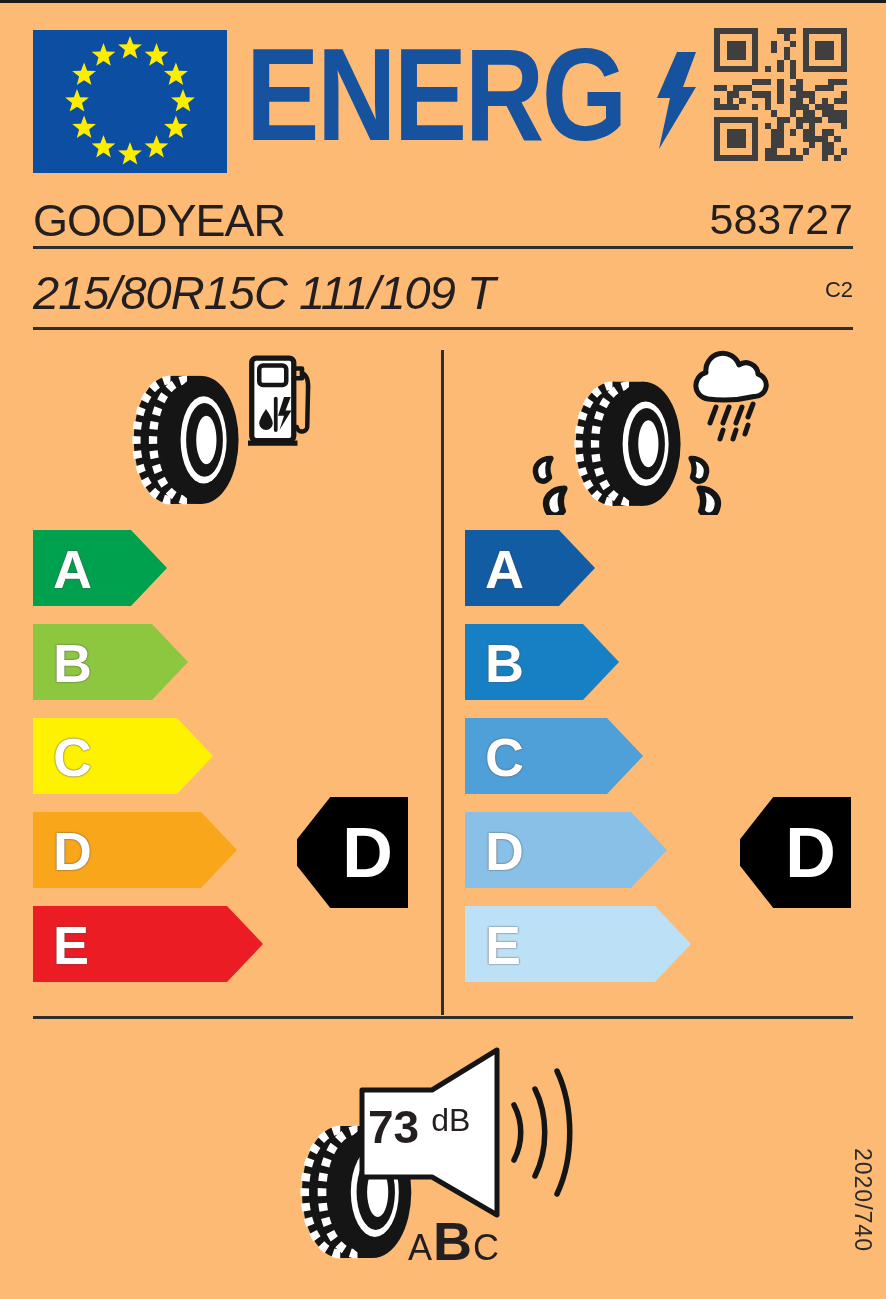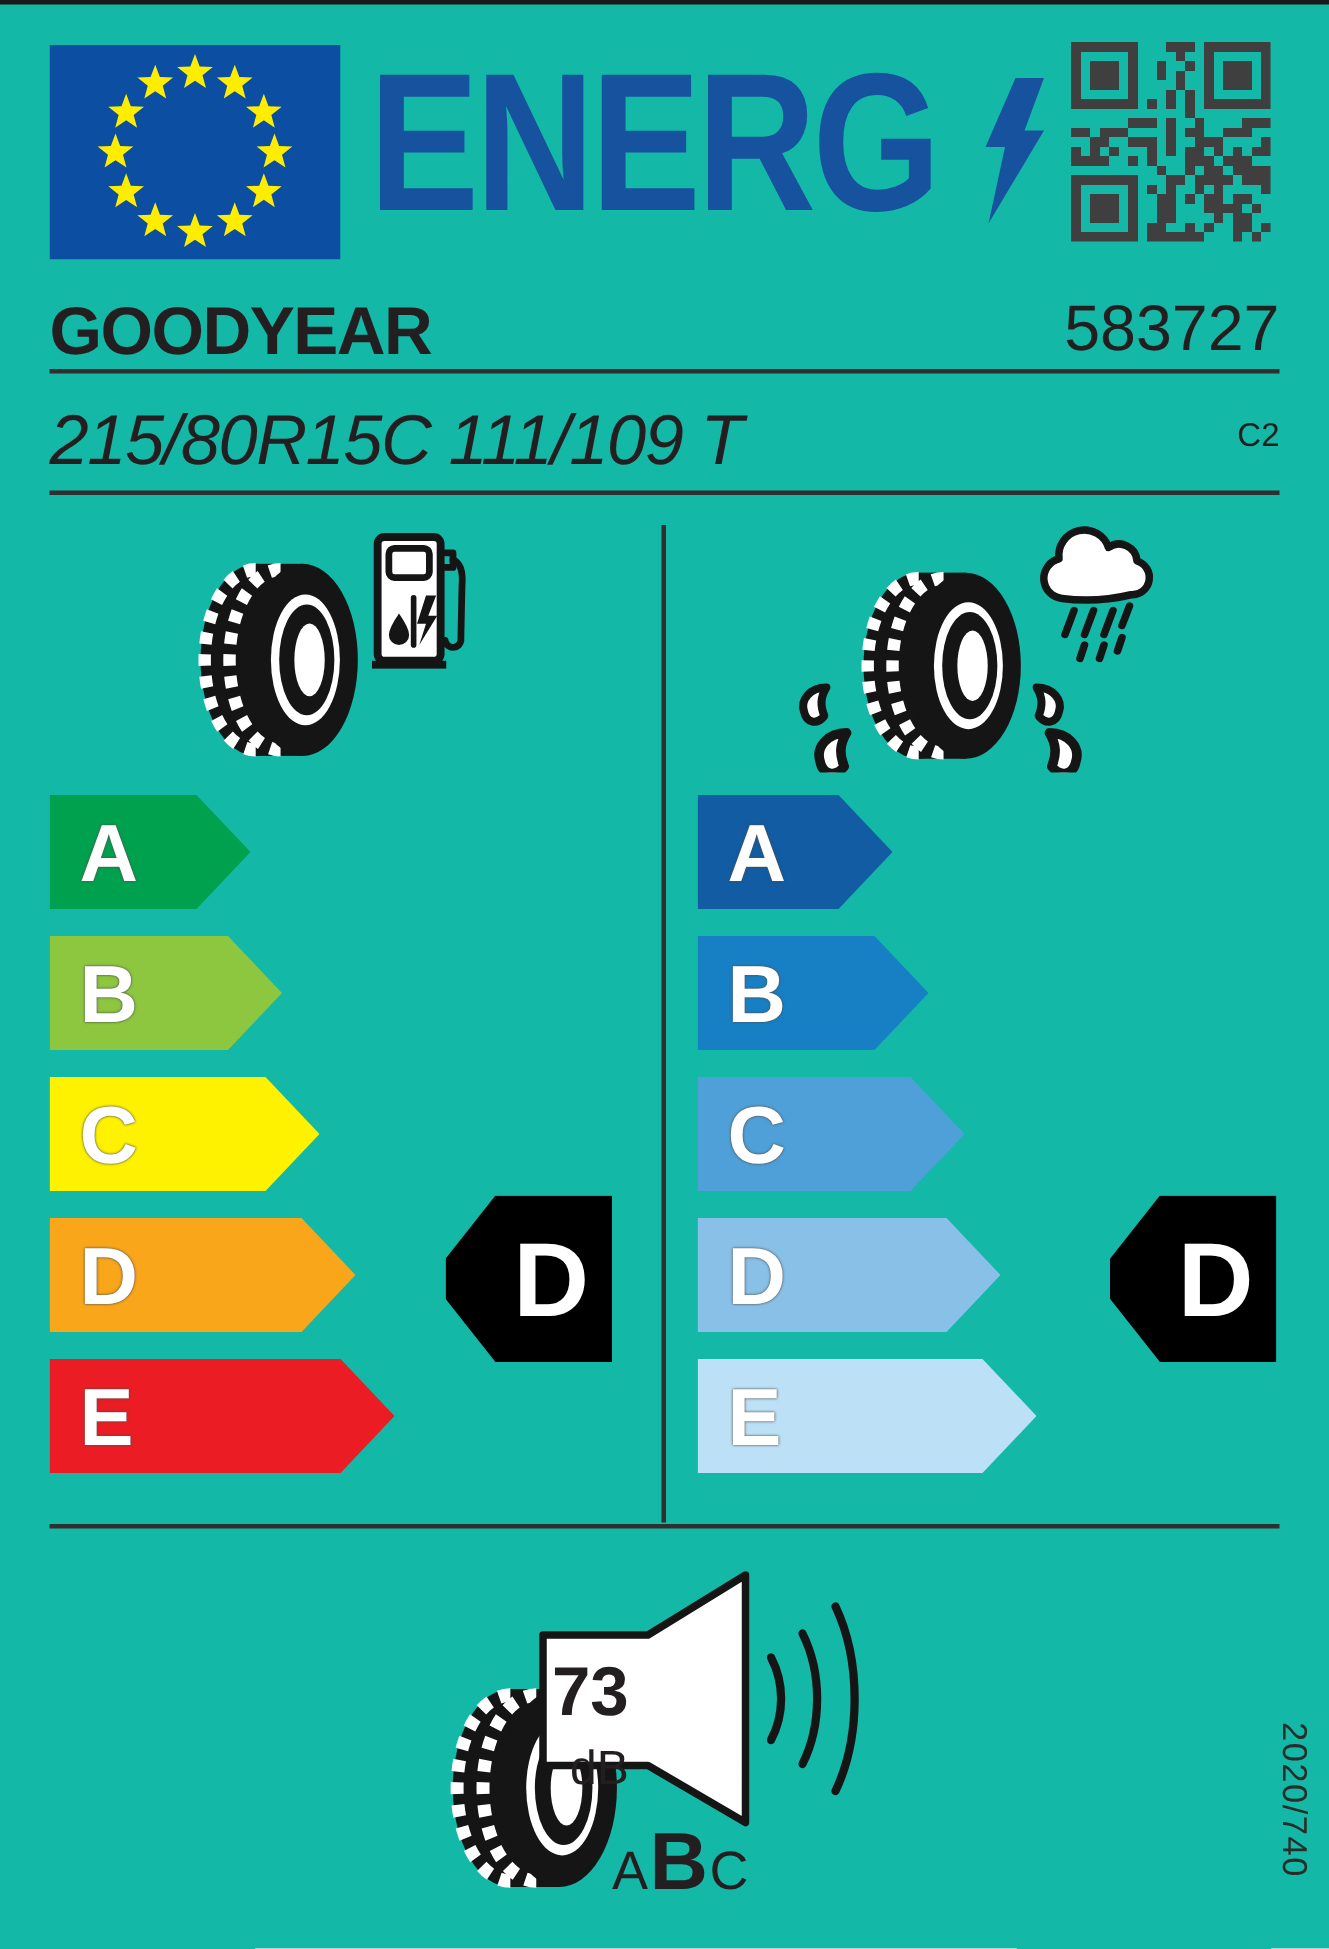--- a/index.html
+++ b/index.html
@@ -1,28 +1,28 @@
 <!DOCTYPE html>
 <html><head>
 <meta charset="utf-8">
 <style>
   html,body{margin:0;padding:0;background:#fff;}
-  .label{position:relative;width:886px;height:1299px;background:#14b8a6;overflow:hidden;
+  .label{position:relative;width:886px;height:1299px;background:#fdba74;overflow:hidden;
          font-family:"Liberation Sans",sans-serif;color:#231F20;}
   .abs{position:absolute;}
   .rule{position:absolute;left:33px;width:820px;height:3px;background:#2f2f2f;}
   .topline{position:absolute;left:0;top:0;width:886px;height:3px;background:#1a1a1a;}
 
   
   .flag{left:33px;top:30px;}
   .energ{left:246px;top:29px;font-size:131px;font-weight:bold;line-height:1;
          letter-spacing:-3px;transform:scaleX(.84);transform-origin:left top;white-space:nowrap;}
   .bolt{left:650px;top:52px;}
   .qr{left:714px;top:28px;}
-  .brand{left:33px;top:198px;font-size:45px;font-weight:bold;letter-spacing:-1px;line-height:1;}
+  .brand{left:33px;top:198px;font-size:45px;font-weight:normal;letter-spacing:-1px;line-height:1;}
   .artnum{right:33px;top:198px;font-size:43px;font-weight:normal;line-height:1;}
   .size{left:33px;top:269px;font-size:47px;line-height:1;letter-spacing:-1px;font-style:italic;}
   .tclass{right:33px;top:279px;font-size:22px;line-height:1;}
 
   
   .vdivider{left:441px;top:350px;width:3px;height:665px;background:#2f2f2f;position:absolute;}
 
   .arrow{position:absolute;height:76px;
          clip-path:polygon(0 0,calc(100% - 36px) 0,100% 50%,calc(100% - 36px) 100%,0 100%);}
   .arrow span{display:block;padding-left:20px;line-height:78px;font-size:54px;font-weight:bold;
@@ -33,21 +33,21 @@
   .cr0{top:530px;width:130px;} .cr1{top:624px;width:154px;} .cr2{top:718px;width:178px;}
   .cr3{top:812px;width:202px;} .cr4{top:906px;width:226px;}
 
   .pointer{position:absolute;top:797px;width:111px;height:111px;background:#000;
            clip-path:polygon(30% 0,100% 0,100% 100%,30% 100%,0 62%,0 38%);}
   .pointer span{display:block;text-align:center;padding-left:30px;line-height:113px;
                 font-size:70px;font-weight:bold;color:#fff;}
   .ptr-l{left:297px;} .ptr-r{left:740px;}
 
   
-  .db{left:368px;top:1104px;display:flex;align-items:flex-end;gap:12px;white-space:nowrap;flex-direction:column;}
+  .db{left:368px;top:1104px;display:flex;align-items:flex-start;gap:12px;white-space:nowrap;}
   .db .val{font-size:46px;font-weight:bold;line-height:1;}
   .db .unit{font-size:32px;line-height:1;}
   .abc{left:408px;top:1214px;display:flex;align-items:baseline;letter-spacing:1px;}
   .abc .s{font-size:36px;line-height:1;}
   .abc .big{font-size:54px;font-weight:bold;line-height:1;}
   .reg{left:849px;top:1148px;writing-mode:vertical-rl;font-size:23px;letter-spacing:1px;color:#2b2b2b;}
   svg{display:block;}
 </style>
 </head>
 <body>

